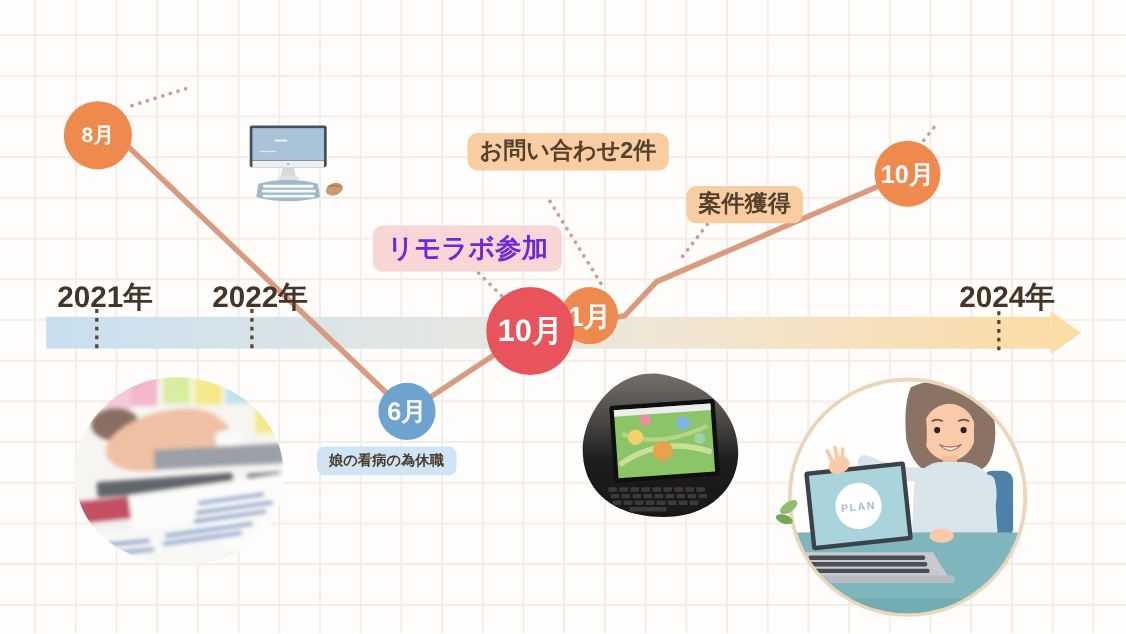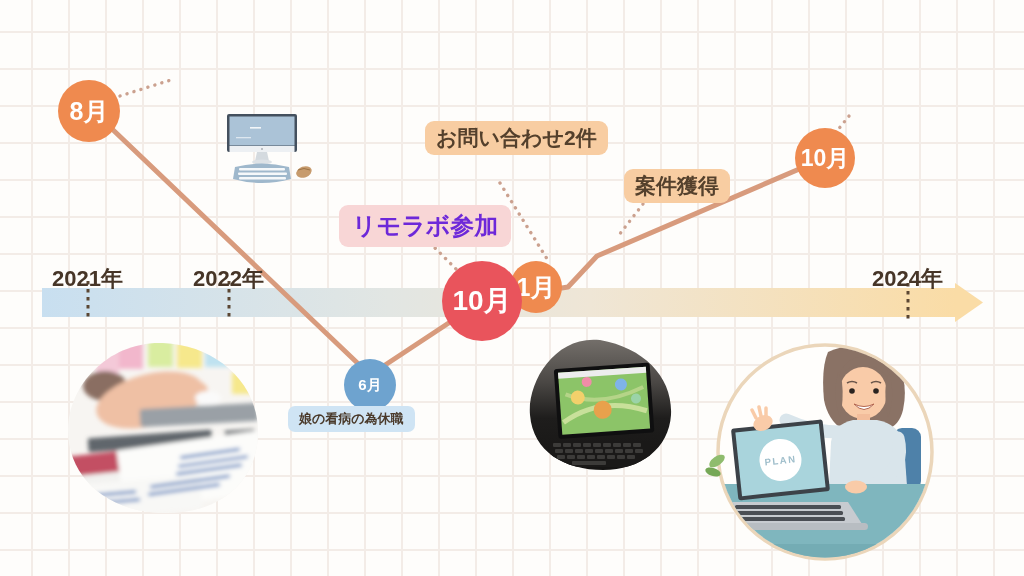--- a/index.html
+++ b/index.html
@@ -8,21 +8,21 @@
     position:relative;width:1024px;height:576px;overflow:hidden;
     background-color:#FEFDFB;
     background-image:
       linear-gradient(#F3ECE7 2px,transparent 2px),
       linear-gradient(90deg,#F3ECE7 2px,transparent 2px);
     background-size:37px 37px;
     background-position:-6px -6px;
   }
   .layer{position:absolute;left:0;top:0;}
   .year{
-    position:absolute;font-weight:bold;font-size:22px;color:#463527;white-space:nowrap;margin-top:12px;
+    position:absolute;font-weight:bold;font-size:27px;color:#463527;white-space:nowrap;
   }
   .circle{
     position:absolute;border-radius:50%;display:flex;align-items:center;justify-content:center;
     color:#FFFFFF;font-weight:bold;z-index:5;
   }
   .c-orange{background:#EF8A4F;}
   .c-red{background:#E9545C;}
   .c-blue{background:#6EA3CF;}
   .badge{
     position:absolute;font-weight:bold;color:#54402C;white-space:nowrap;z-index:6;
@@ -242,22 +242,22 @@
         <ellipse cx="717" cy="461" rx="9" ry="4.5" fill="#8FBC6E" transform="rotate(-35 717 461)"></ellipse>
         <ellipse cx="713" cy="472" rx="8" ry="4" fill="#76A857" transform="rotate(18 713 472)"></ellipse>
       </g>
     </g>
   </svg>
 
   <div class="year" style="left:52px;top:252px">2021年</div>
   <div class="year" style="left:193px;top:252px">2022年</div>
   <div class="year" style="left:872px;top:252px">2024年</div>
 
-  <div class="circle c-orange" style="left:58px;top:80px;width:62px;height:62px;font-size:25px">8月</div>
-  <div class="circle c-blue" style="left:344px;top:359px;width:52px;height:52px;font-size:15px">6月</div>
+  <div class="circle c-orange" style="left:58px;top:92px;width:62px;height:62px;font-size:19px">8月</div>
+  <div class="circle c-blue" style="left:344px;top:348px;width:52px;height:52px;font-size:23px">6月</div>
   <div class="circle c-red" style="left:442px;top:261px;width:80px;height:80px;font-size:28px">10月</div>
   <div class="circle c-orange" style="left:510px;top:261px;width:52px;height:52px;font-size:25px;z-index:4">1月</div>
   <div class="circle c-orange" style="left:795px;top:128px;width:60px;height:60px;font-size:23px">10月</div>
 
 
   <div class="badge" style="left:425px;top:121px">
     <div class="row"><span class="pill">お問い合わせ2件</span></div>
   </div>
 
   <div class="badge" style="left:624px;top:169px">

